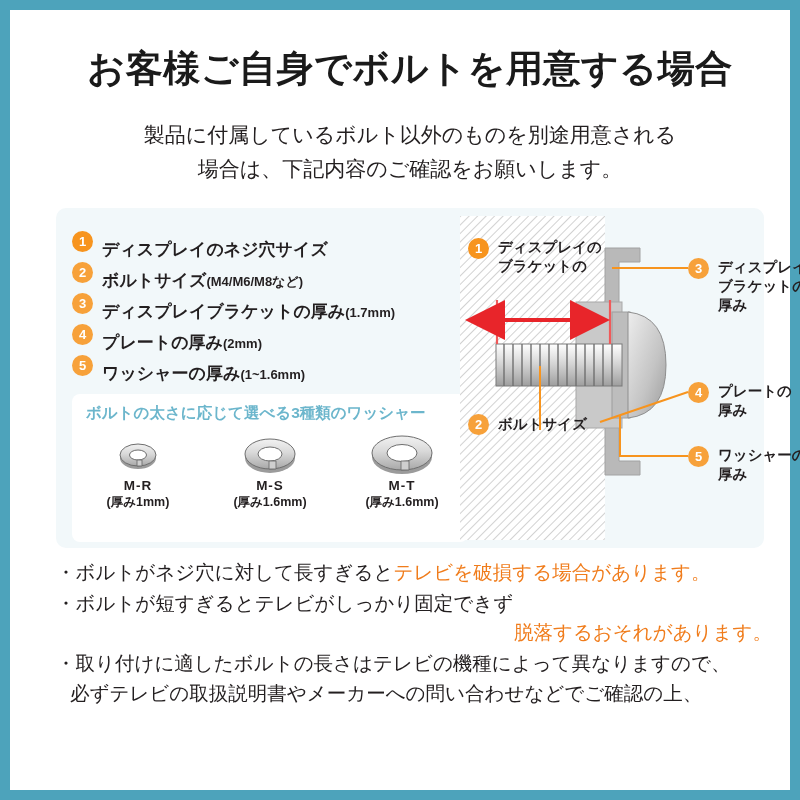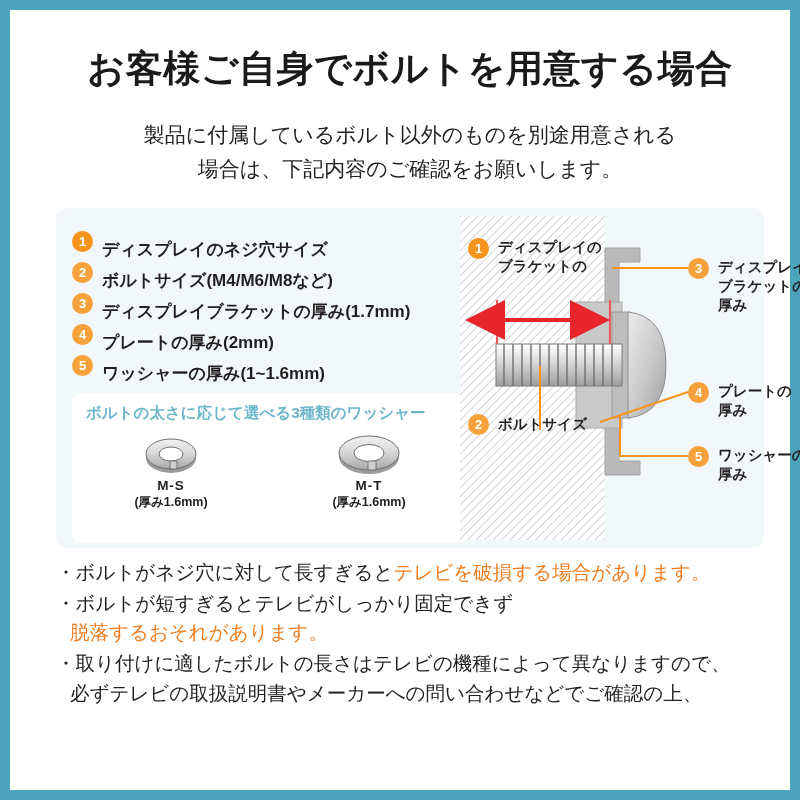--- a/index.html
+++ b/index.html
@@ -82,21 +82,21 @@
   }
   .badge.dim { background: #f7a13a; }
   .list-text {
     font-size: 17px;
     font-weight: bold;
     color: #231f20;
     white-space: nowrap;
     margin-top: 16px;
   }
   .list-text .small {
-    font-size: 17px;
+    font-size: 13px;
     font-weight: bold;
   }
 
   
   .washer-card {
     position: absolute;
     left: 16px; top: 186px;
     width: 396px; height: 148px;
     background: #ffffff;
     border-radius: 8px;
@@ -149,21 +149,21 @@
     left: 46px; top: 548px;
     width: 716px;
   }
   .note {
     font-size: 19.5px;
     line-height: 1.52;
     color: #231f20;
     margin-bottom: 1px;
   }
   .note .indent { display: block; padding-left: 14px; }
-  .hl { color: #f07c1b; }
+  .hl { color: #f07c1b; text-align: right; }
 </style>
 </head>
 <body>
 
 <div class="frame">
 
   <div class="headline">お客様ご自身でボルトを用意する場合</div>
 
   <div class="subhead">
     <div>製品に付属しているボルト以外のものを別途用意される</div>
@@ -198,20 +198,41 @@
         <div class="badge dim">5</div>
         <div class="list-text"><span>ワッシャーの厚み</span><span class="small">(1~1.6mm)</span></div>
       </div>
     </div>
 
     <div class="washer-card">
       <div class="washer-title">ボルトの太さに応じて選べる3種類のワッシャー</div>
 
       <div class="washer-items">
 
+        <div class="washer-item">
+          <div class="washer-pic">
+            <svg width="118" height="46" viewBox="0 0 118 46">
+              <defs>
+                <linearGradient id="wg1" x1="0" y1="0" x2="0" y2="1">
+                  <stop offset="0%" stop-color="#f2f2f2"></stop>
+                  <stop offset="45%" stop-color="#d9d9d9"></stop>
+                  <stop offset="100%" stop-color="#a8a8a8"></stop>
+                </linearGradient>
+              </defs>
+              <g transform="translate(59,25)">
+                <ellipse cx="0" cy="3" rx="18" ry="11" fill="#9b9b9b"></ellipse>
+                <ellipse cx="0" cy="0" rx="18" ry="11" fill="url(#wg1)" stroke="#6e6e6e" stroke-width="1"></ellipse>
+                <ellipse cx="0" cy="0" rx="8.5" ry="5" fill="#ffffff" stroke="#6e6e6e" stroke-width="1"></ellipse>
+                <path d="M -1 5 L -1 11 L 4 11 L 4 5 Z" fill="#cfcfcf" stroke="#6e6e6e" stroke-width="0.9"></path>
+              </g>
+            </svg>
+          </div>
+          <div class="washer-name">M-R</div>
+          <div class="washer-thk">(厚み1mm)</div>
+        </div>
 
         <div class="washer-item">
           <div class="washer-pic">
             <svg width="118" height="46" viewBox="0 0 118 46">
               <defs>
                 <linearGradient id="wg2" x1="0" y1="0" x2="0" y2="1">
                   <stop offset="0%" stop-color="#f2f2f2"></stop>
                   <stop offset="45%" stop-color="#d9d9d9"></stop>
                   <stop offset="100%" stop-color="#a8a8a8"></stop>
                 </linearGradient>

